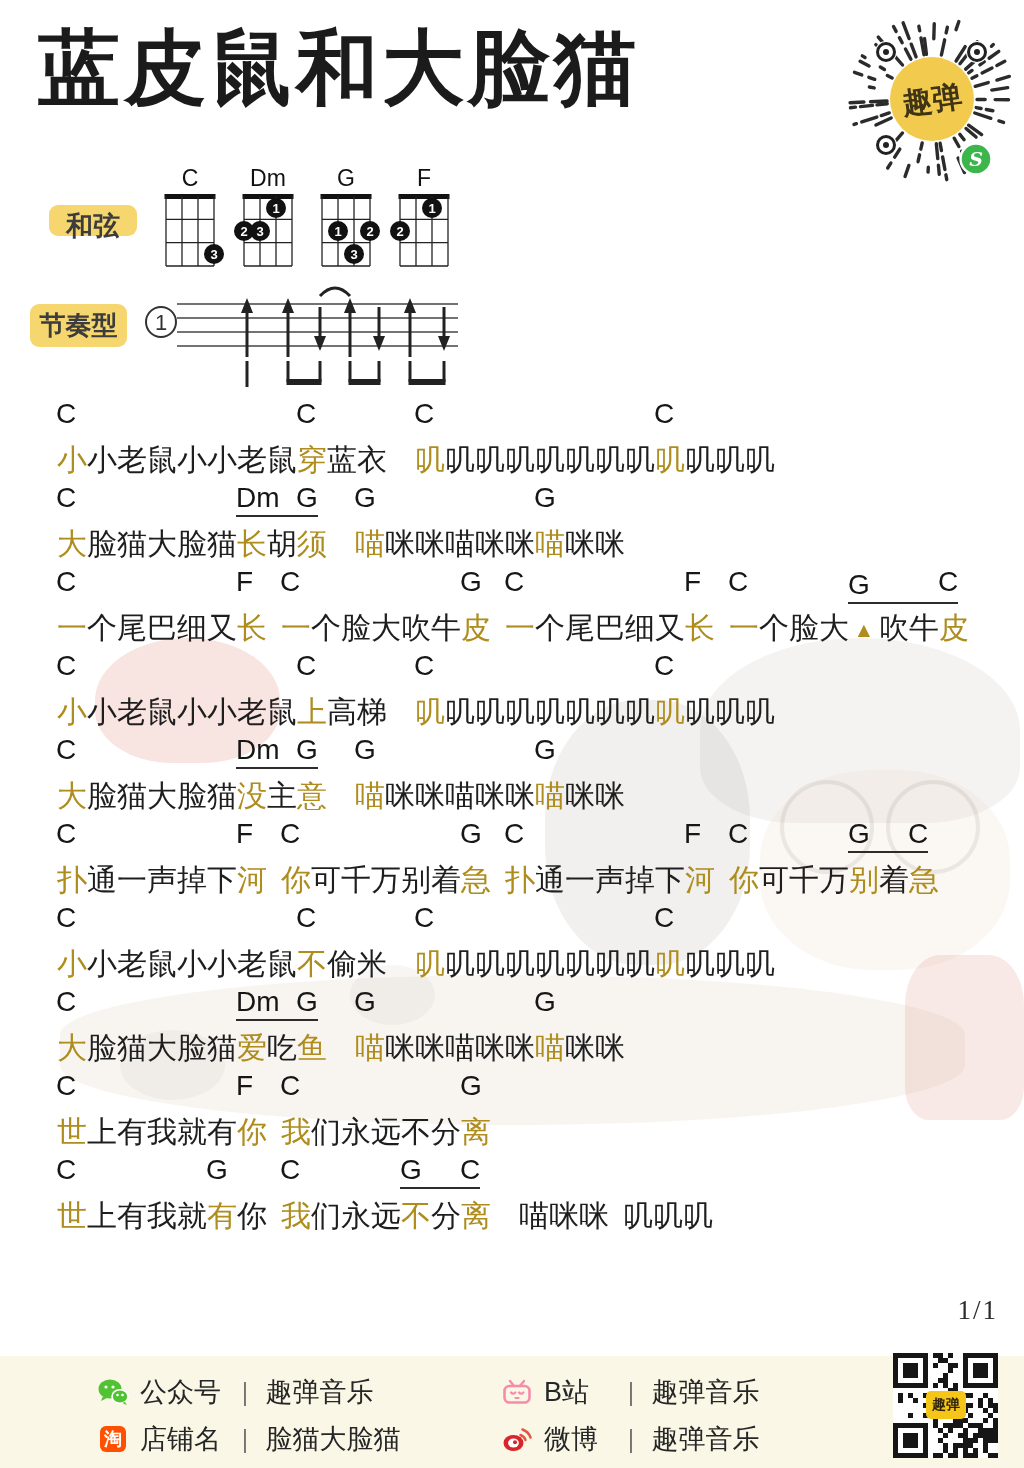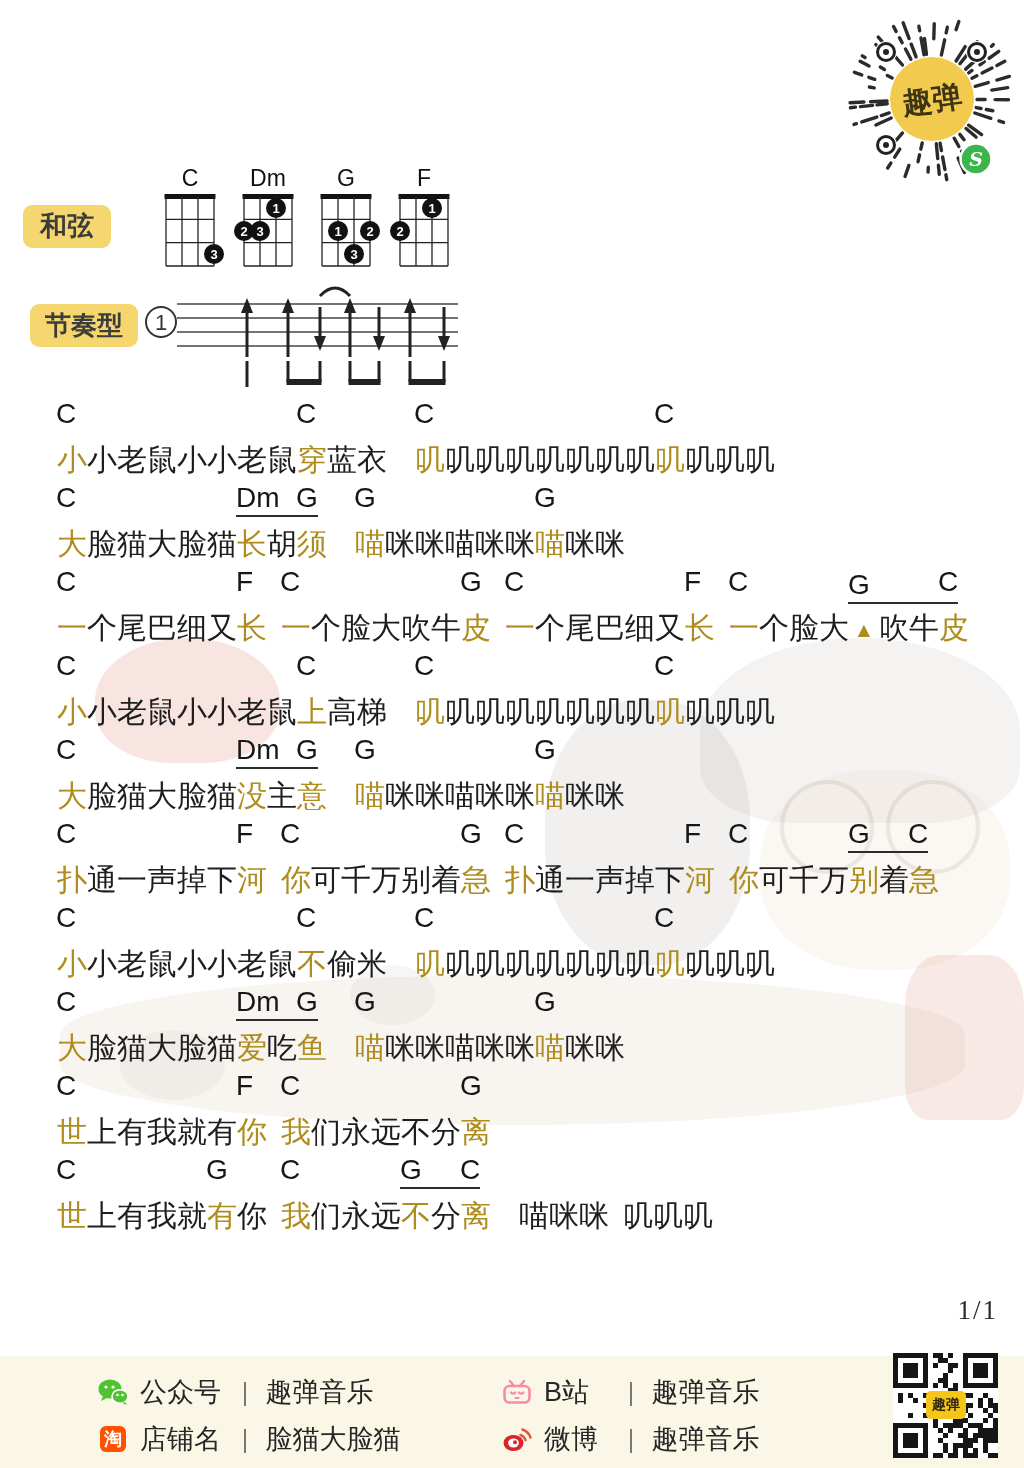--- a/index.html
+++ b/index.html
@@ -11,22 +11,22 @@
       color:#000;opacity:0.055;letter-spacing:10px;word-spacing:46px;white-space:nowrap;
       pointer-events:none;}
   
   .title{position:absolute;left:38px;top:14px;margin:0;font-size:82px;font-weight:900;
          color:#1b1b1b;letter-spacing:4px;z-index:2;}
   .subtitle{position:absolute;left:42px;top:124px;font-size:26px;color:#2e2e2e;
             letter-spacing:1px;z-index:2;}
   
   .tag{position:absolute;background:#f6d76f;border-radius:9px;color:#3c3c3c;
        text-align:center;font-weight:700;z-index:2;}
-  .tag-chords{left:23px;top:205px;width:88px;height:43px;line-height:43px;font-size:27px;}
-  .tag-rhythm{left:30px;top:304px;width:108px;height:43px;line-height:43px;font-size:26px;}
+  .tag-chords{left:49px;top:205px;width:88px;height:31px;line-height:43px;font-size:27px;}
+  .tag-rhythm{left:30px;top:304px;width:97px;height:43px;line-height:43px;font-size:26px;}
   #diagram-svg{position:absolute;left:150px;top:162px;z-index:2;}
   #rhythm-svg{position:absolute;left:140px;top:283px;z-index:2;}
   #minicode{position:absolute;left:843px;top:13px;z-index:2;}
   
   #lines{position:absolute;left:57px;top:398px;width:940px;z-index:3;}
   .line{position:relative;height:84px;padding-top:46px;box-sizing:border-box;
         white-space:nowrap;font-size:30px;line-height:32px;color:#1e1e1e;}
   .gold{color:#ae8c1e;}
   .anchor{position:relative;}
   .chord{position:absolute;left:-1px;top:-44px;font-size:28px;line-height:30px;
@@ -67,20 +67,21 @@
     <div class="bg" style="left:760px;top:770px;width:250px;height:200px;background:rgba(232,212,190,0.18);border-radius:45%;"></div>
     <div class="bg" style="left:780px;top:780px;width:86px;height:86px;border:4px solid rgba(120,110,100,0.12);border-radius:50%;"></div>
     <div class="bg" style="left:886px;top:780px;width:86px;height:86px;border:4px solid rgba(120,110,100,0.12);border-radius:50%;"></div>
     <div class="bg" style="left:905px;top:955px;width:119px;height:165px;background:rgba(200,70,50,0.12);border-radius:30% 30% 20% 20%;"></div>
     <div class="bg" style="left:60px;top:975px;width:905px;height:150px;background:rgba(190,160,120,0.10);border-radius:50%/40%;"></div>
     <div class="bg" style="left:350px;top:965px;width:85px;height:60px;background:rgba(150,140,130,0.08);border-radius:50%;"></div>
     <div class="bg" style="left:120px;top:1030px;width:105px;height:70px;background:rgba(150,140,130,0.08);border-radius:50%;"></div>
   </div>
 
 
+  <h1 class="title">蓝皮鼠和大脸猫</h1>
   <svg id="minicode" width="178" height="172">
       <line x1="133.99788054411056" y1="86.4367453925976" x2="142.18720185772352" y2="86.51623021074845" stroke="#2b2b2b" stroke-width="3.4" stroke-linecap="round"></line>
       <line x1="152.10928590878825" y1="86.6125330686135" x2="165.51925017672704" y2="86.74268897902755" stroke="#2b2b2b" stroke-width="3.4" stroke-linecap="round"></line>
       <line x1="133.1805391495012" y1="94.54868179659255" x2="138.13252532627052" y2="95.50686281704313" stroke="#2b2b2b" stroke-width="3.4" stroke-linecap="round"></line>
       <line x1="143.29458242979345" y1="96.50569136108899" x2="149.87941189161407" y2="97.77981822412814" stroke="#2b2b2b" stroke-width="3.4" stroke-linecap="round"></line>
       <line x1="131.7639276543727" y1="100.0088005043821" x2="147.85854895237" y2="105.28114921798696" stroke="#2b2b2b" stroke-width="3.4" stroke-linecap="round"></line>
       <line x1="155.88613848324206" y1="107.91086324187069" x2="160.53503486338764" y2="109.4337697083057" stroke="#2b2b2b" stroke-width="3.4" stroke-linecap="round"></line>
       <line x1="125.56488966943391" y1="112.22992267358265" x2="138.6347897139065" y2="121.60565088218024" stroke="#2b2b2b" stroke-width="3.4" stroke-linecap="round"></line>
       <line x1="123.03737862432027" y1="115.43563922160797" x2="133.03980305085548" y2="124.08576942142648" stroke="#2b2b2b" stroke-width="3.4" stroke-linecap="round"></line>
       <line x1="116.85220693144092" y1="121.34479550157553" x2="121.06586706934436" y2="126.69198239609833" stroke="#2b2b2b" stroke-width="3.4" stroke-linecap="round"></line>

